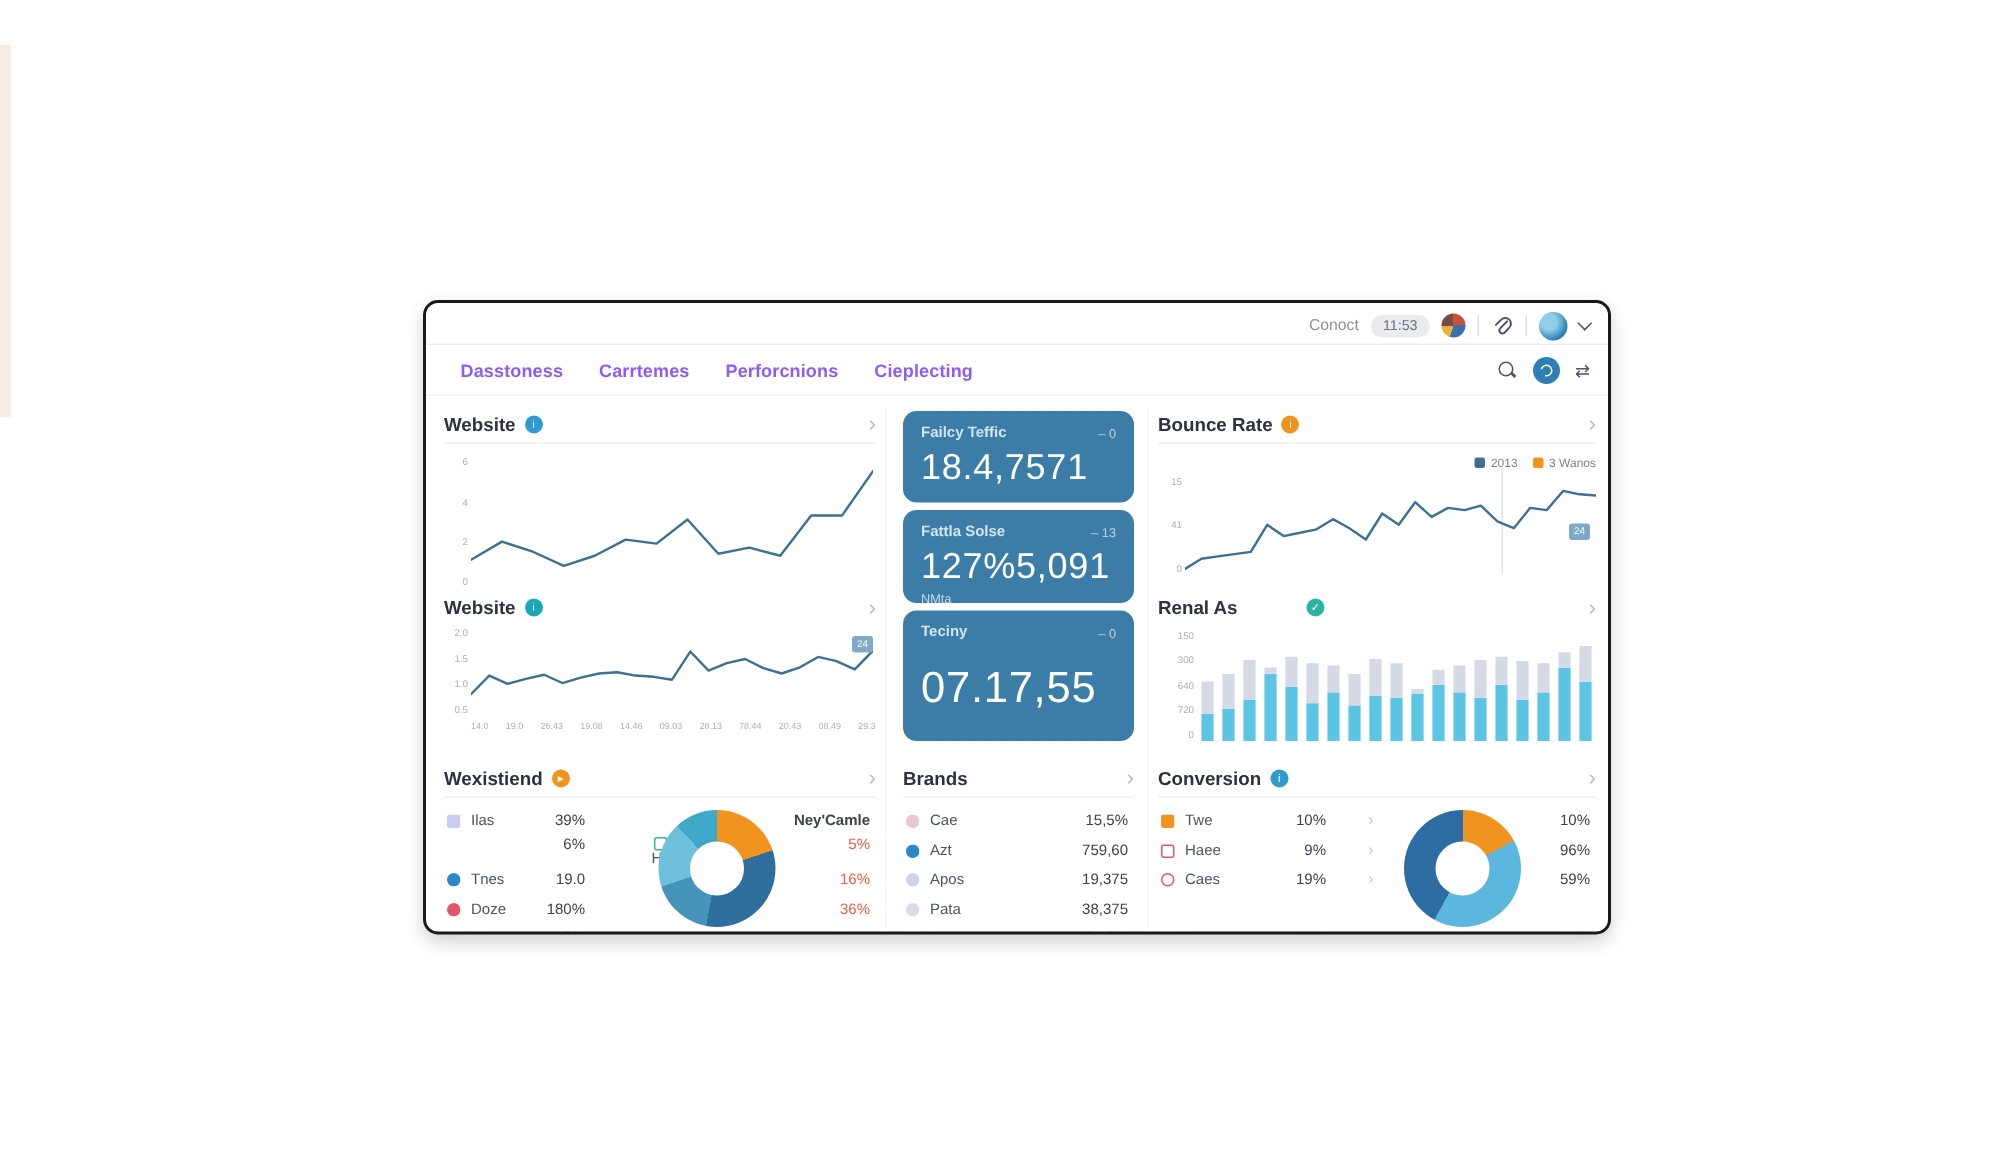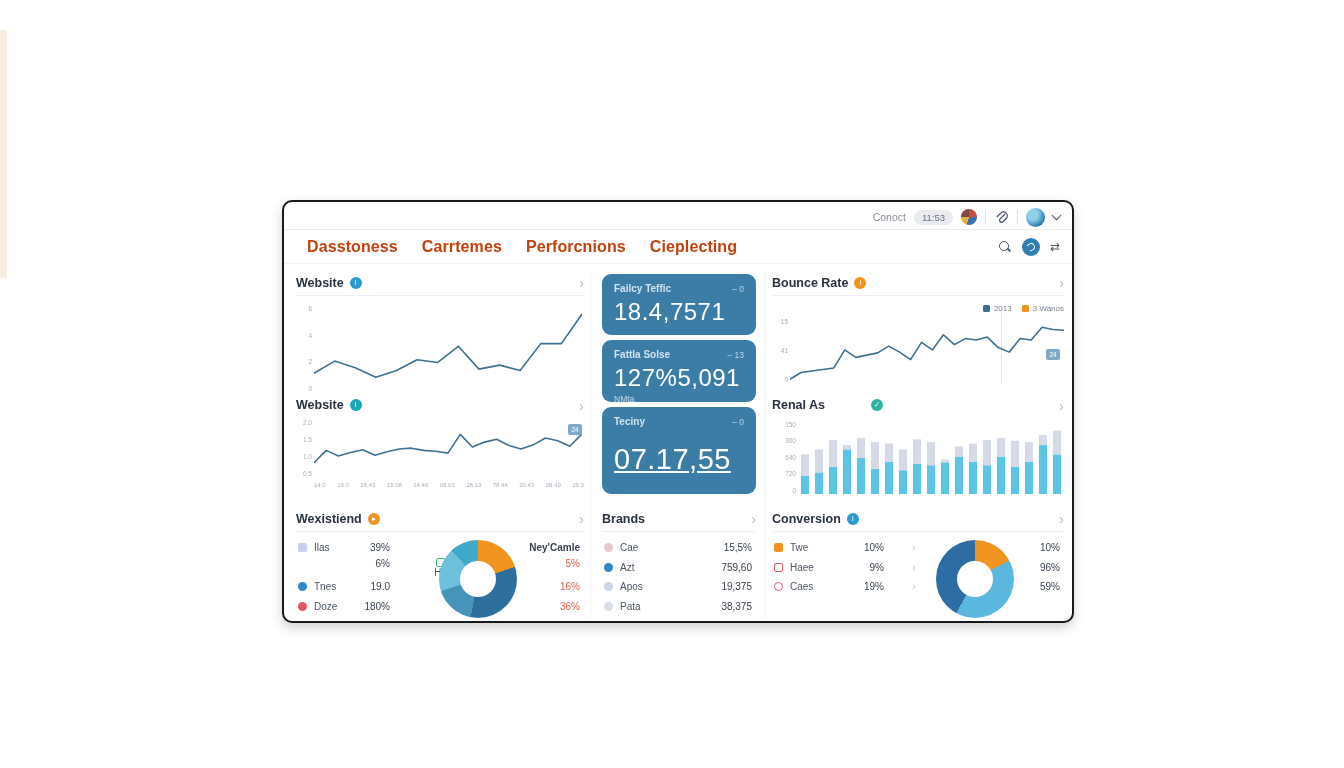--- a/index.html
+++ b/index.html
@@ -18,21 +18,21 @@
   .avatar { display:inline-block; border-radius:50%; }
   .av1 { width:16px; height:16px; background:conic-gradient(#c94f3f 0 25%, #3b6fae 25% 55%, #e5b13f 55% 75%, #7a4a43 75% 100%); }
   .av2 { width:19px; height:19px; background:radial-gradient(circle at 35% 35%, #8fd0e8 0 30%, #2f7fb5 70%); }
   .vsep { width:1px; height:14px; background:#ddd; }
   .ico-clip svg { display:block; }
   .ico-chevdown { width:7px; height:7px; border-right:1.5px solid #555; border-bottom:1.5px solid #555; transform:rotate(45deg); margin-top:-3px; }
 
   
   .navbar { position:absolute; left:0; top:28px; right:0; height:34px; border-bottom:1px solid #f1f2f4; }
   .nav-items { position:absolute; left:23px; top:0; height:34px; display:flex; align-items:center; gap:24px; }
-  .nav-item { font-size:16px; font-weight:700; color:#c2410c; letter-spacing:.1px; cursor:pointer; }
+  .nav-item { font-size:12px; font-weight:700; color:#8b5cf6; letter-spacing:.1px; cursor:pointer; }
   .nav-right { position:absolute; right:12px; top:0; height:34px; display:flex; align-items:center; gap:10px; }
   .ico-search { position:relative; width:13px; height:13px; }
   .ico-search::before { content:""; position:absolute; left:0; top:0; width:8px; height:8px; border:1.5px solid #4b5563; border-radius:50%; }
   .ico-search::after { content:""; position:absolute; left:8px; top:8px; width:4px; height:1.5px; background:#4b5563; transform:rotate(45deg); }
   .btn-round { width:18px; height:18px; border-radius:50%; background:#2f7fb5; display:flex; align-items:center; justify-content:center; cursor:pointer; }
   .ico-arc { width:8px; height:8px; border:1.5px solid #fff; border-left-color:transparent; border-radius:50%; transform:rotate(-30deg); }
   .ico-sliders { font-size:12px; color:#4b5563; line-height:1; }
 
   
   .colsep { position:absolute; top:70px; bottom:2px; width:1px; background:#f3f4f6; }
@@ -233,21 +233,21 @@
         <span class="stat-delta">– 13</span>
       </div>
       <div class="stat-value">127%5,091</div>
       <div class="stat-sub">NMta</div>
     </div>
     <div class="stat" style="top:205px; height:87px;">
       <div class="stat-top">
         <span class="stat-title">Teciny</span>
         <span class="stat-delta">– 0</span>
       </div>
-      <div class="stat-value" style="font-size:29px; margin-top:16px;text-decoration:underline;">07.17,55</div>
+      <div class="stat-value" style="font-size:29px; margin-top:16px;">07.17,55</div>
     </div>
 
     <div class="card" style="left:318px; top:310px; width:154px;">
       <div class="card-head">
         <span class="card-title">Brands</span>
         <span class="chev"></span>
       </div>
     </div>
     <div class="lrow" style="left:320px; top:336px; width:150px;">
       <span class="swatch ci" style="background: rgb(232, 199, 207);"></span>

